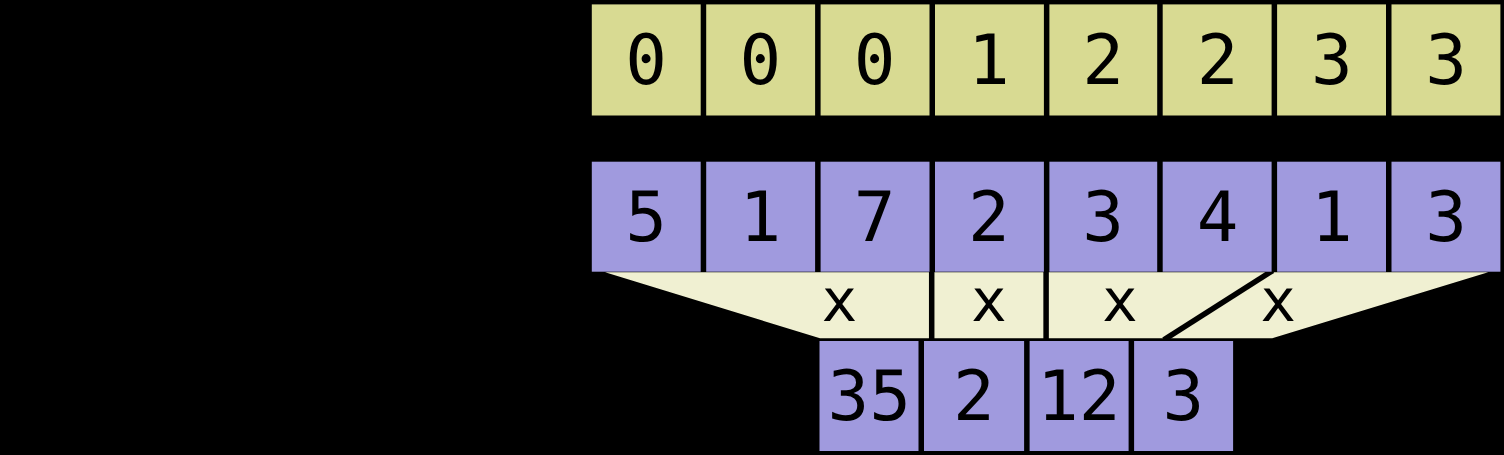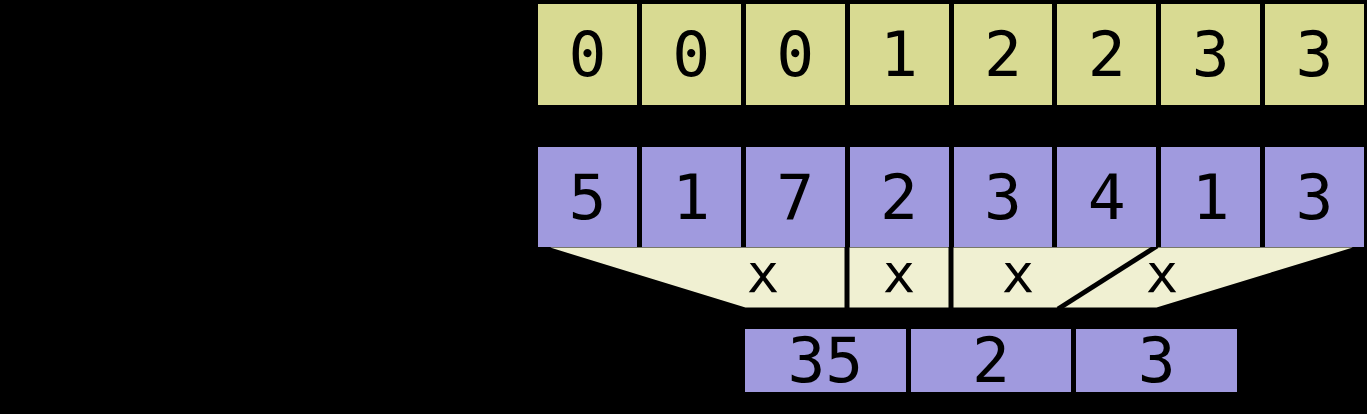--- a/index.html
+++ b/index.html
@@ -15,21 +15,21 @@
     overflow: hidden;
     font-family: "DejaVu Sans Mono", monospace;
   }
   .row {
     position: absolute;
     display: flex;
     gap: 5px;
   }
   .row-top    { left: 538px; top: 4px;   width: 826px; height: 101px; }
   .row-middle { left: 538px; top: 147px; width: 826px; height: 100px; }
-  .row-bottom { left: 745px; top: 310px; width: 492px; height: 100px; align-items: center; }
+  .row-bottom { left: 745px; top: 310px; width: 376px; height: 100px; }
   .cell {
     flex: 1 1 0;
     display: flex;
     align-items: center;
     justify-content: center;
     font-size: 63px;
     line-height: 1;
     color: var(--text, #000);
     user-select: none;
   }
@@ -92,16 +92,17 @@
     <div class="cell cell-purple">2</div>
     <div class="cell cell-purple">3</div>
     <div class="cell cell-purple">4</div>
     <div class="cell cell-purple">1</div>
     <div class="cell cell-purple">3</div>
   </div>
 
   <div class="row row-bottom">
     <div class="cell cell-purple">35</div>
     <div class="cell cell-purple">2</div>
+    <div class="cell cell-purple">12</div>
     <div class="cell cell-purple">3</div>
   </div>
 
 </div>
 
 </body></html>

